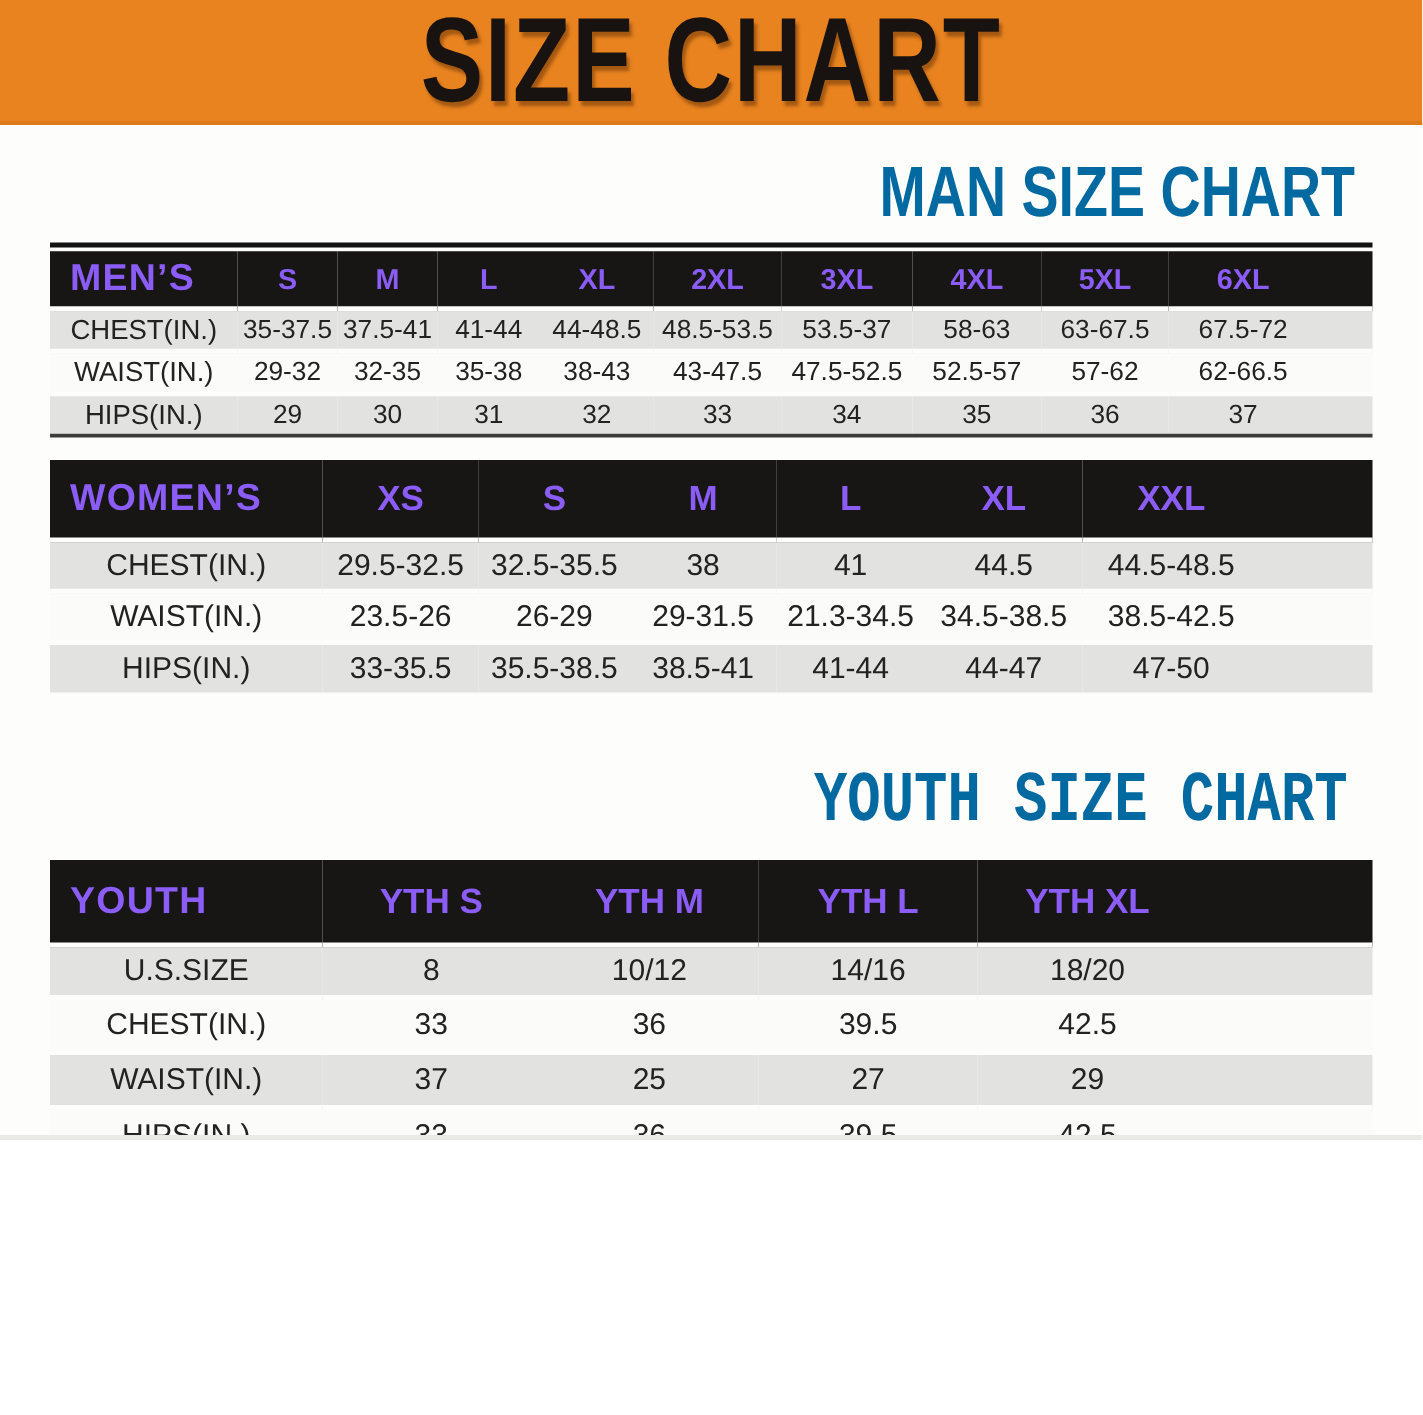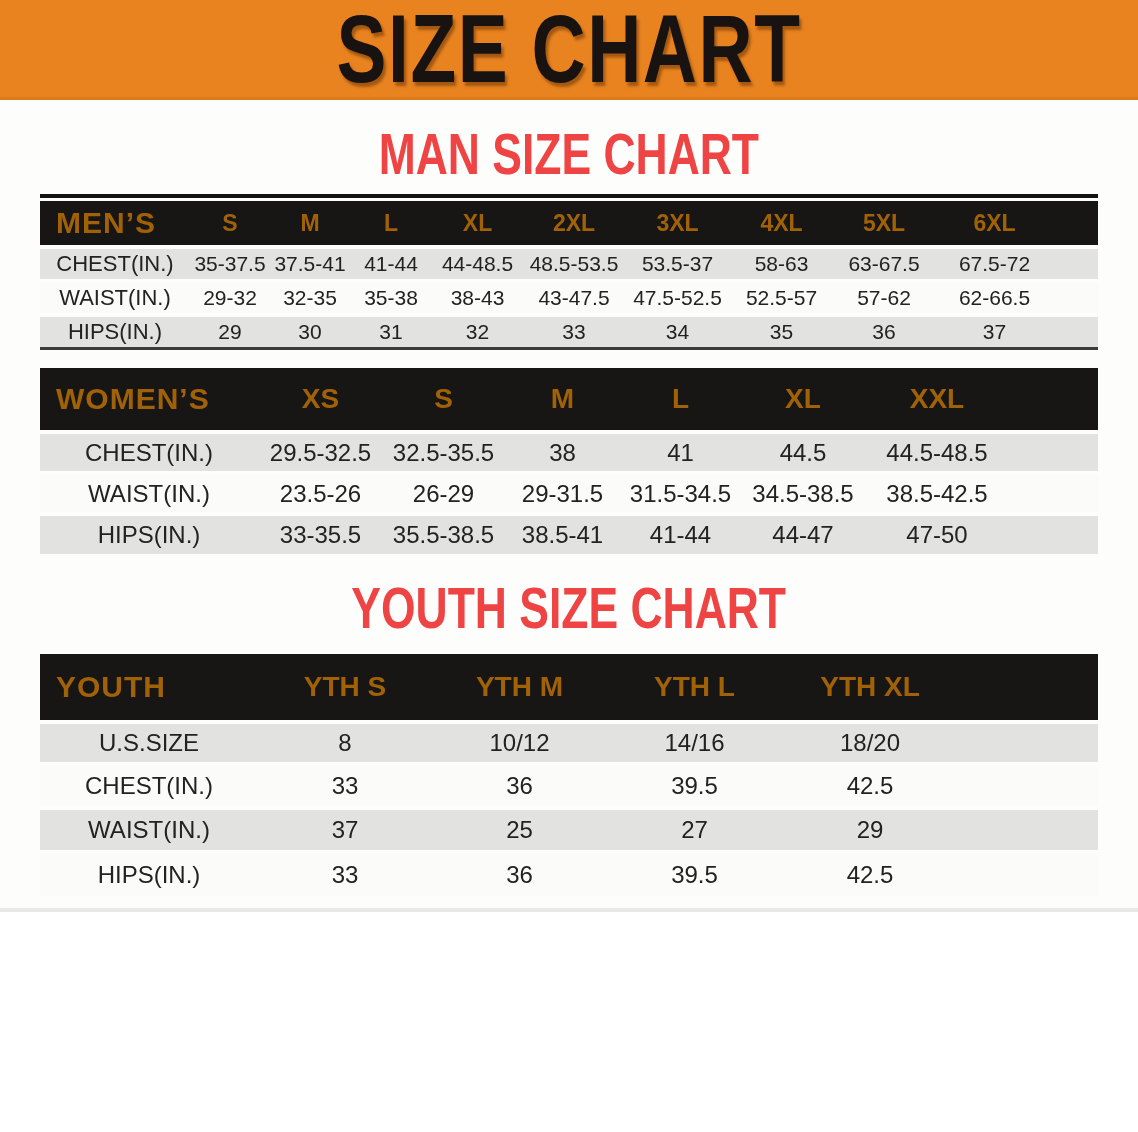--- a/index.html
+++ b/index.html
@@ -23,43 +23,43 @@
     display:inline-block;
     font-size:96px; font-weight:bold; line-height:97px;
     color:#181310;
     letter-spacing:2px;
     transform:scaleX(0.78);
     text-shadow:3px 4px 3px rgba(80,35,0,0.45);
     white-space:nowrap;
   }
   
   .section-heading {
-    text-align:center; height:56px; line-height:56px;
-    color:#ef4444; font-weight:bold; white-space:nowrap;
+    text-align:right; height:56px; line-height:56px;
+    color:#0369a1; font-weight:bold; white-space:nowrap;
   }
   .section-heading .inner {
     display:inline-block; font-size:57px; line-height:56px;
     transform:scaleX(0.78); letter-spacing:0;
   }
   #man-heading   { margin-top:26px; }
   #women-heading { margin-top:30px; }
-  #youth-heading { margin-top:26px; }
+  #youth-heading { margin-top:60px;font-family:Liberation Mono, monospace; }
   
   .tablewrap { margin:0 40px; }
   #men-tablewrap   { margin-top:12px; }
   #women-tablewrap { margin-top:18px; }
   #youth-tablewrap { margin-top:18px; }
   .topline    { height:4px; background:#121212; margin-bottom:3px; }
   .bottomline { height:3px; background:#3c3c3c; }
   table {
     width:1058px; table-layout:fixed;
     border-collapse:separate; border-spacing:0;
   }
   thead th {
-    background:#171615; color:#a16207; font-weight:bold;
+    background:#171615; color:#8b5cf6; font-weight:bold;
     text-align:center; vertical-align:middle;
     border-bottom:4px solid #fdfdfc;
     white-space:nowrap; overflow:hidden;
   }
   thead th:first-child { text-align:left; padding-left:16px; letter-spacing:1px; }
   tbody td {
     text-align:center; vertical-align:middle;
     color:#222222; border-bottom:4px solid #fdfdfc;
     white-space:nowrap; overflow:hidden;
   }
@@ -213,21 +213,21 @@
             <td>38</td>
             <td>41</td>
             <td>44.5</td>
             <td>44.5-48.5</td>
           </tr>
           <tr>
             <td>WAIST(IN.)</td>
             <td>23.5-26</td>
             <td>26-29</td>
             <td>29-31.5</td>
-            <td>31.5-34.5</td>
+            <td>21.3-34.5</td>
             <td>34.5-38.5</td>
             <td>38.5-42.5</td>
           </tr>
           <tr>
             <td>HIPS(IN.)</td>
             <td>33-35.5</td>
             <td>35.5-38.5</td>
             <td>38.5-41</td>
             <td>41-44</td>
             <td>44-47</td>

